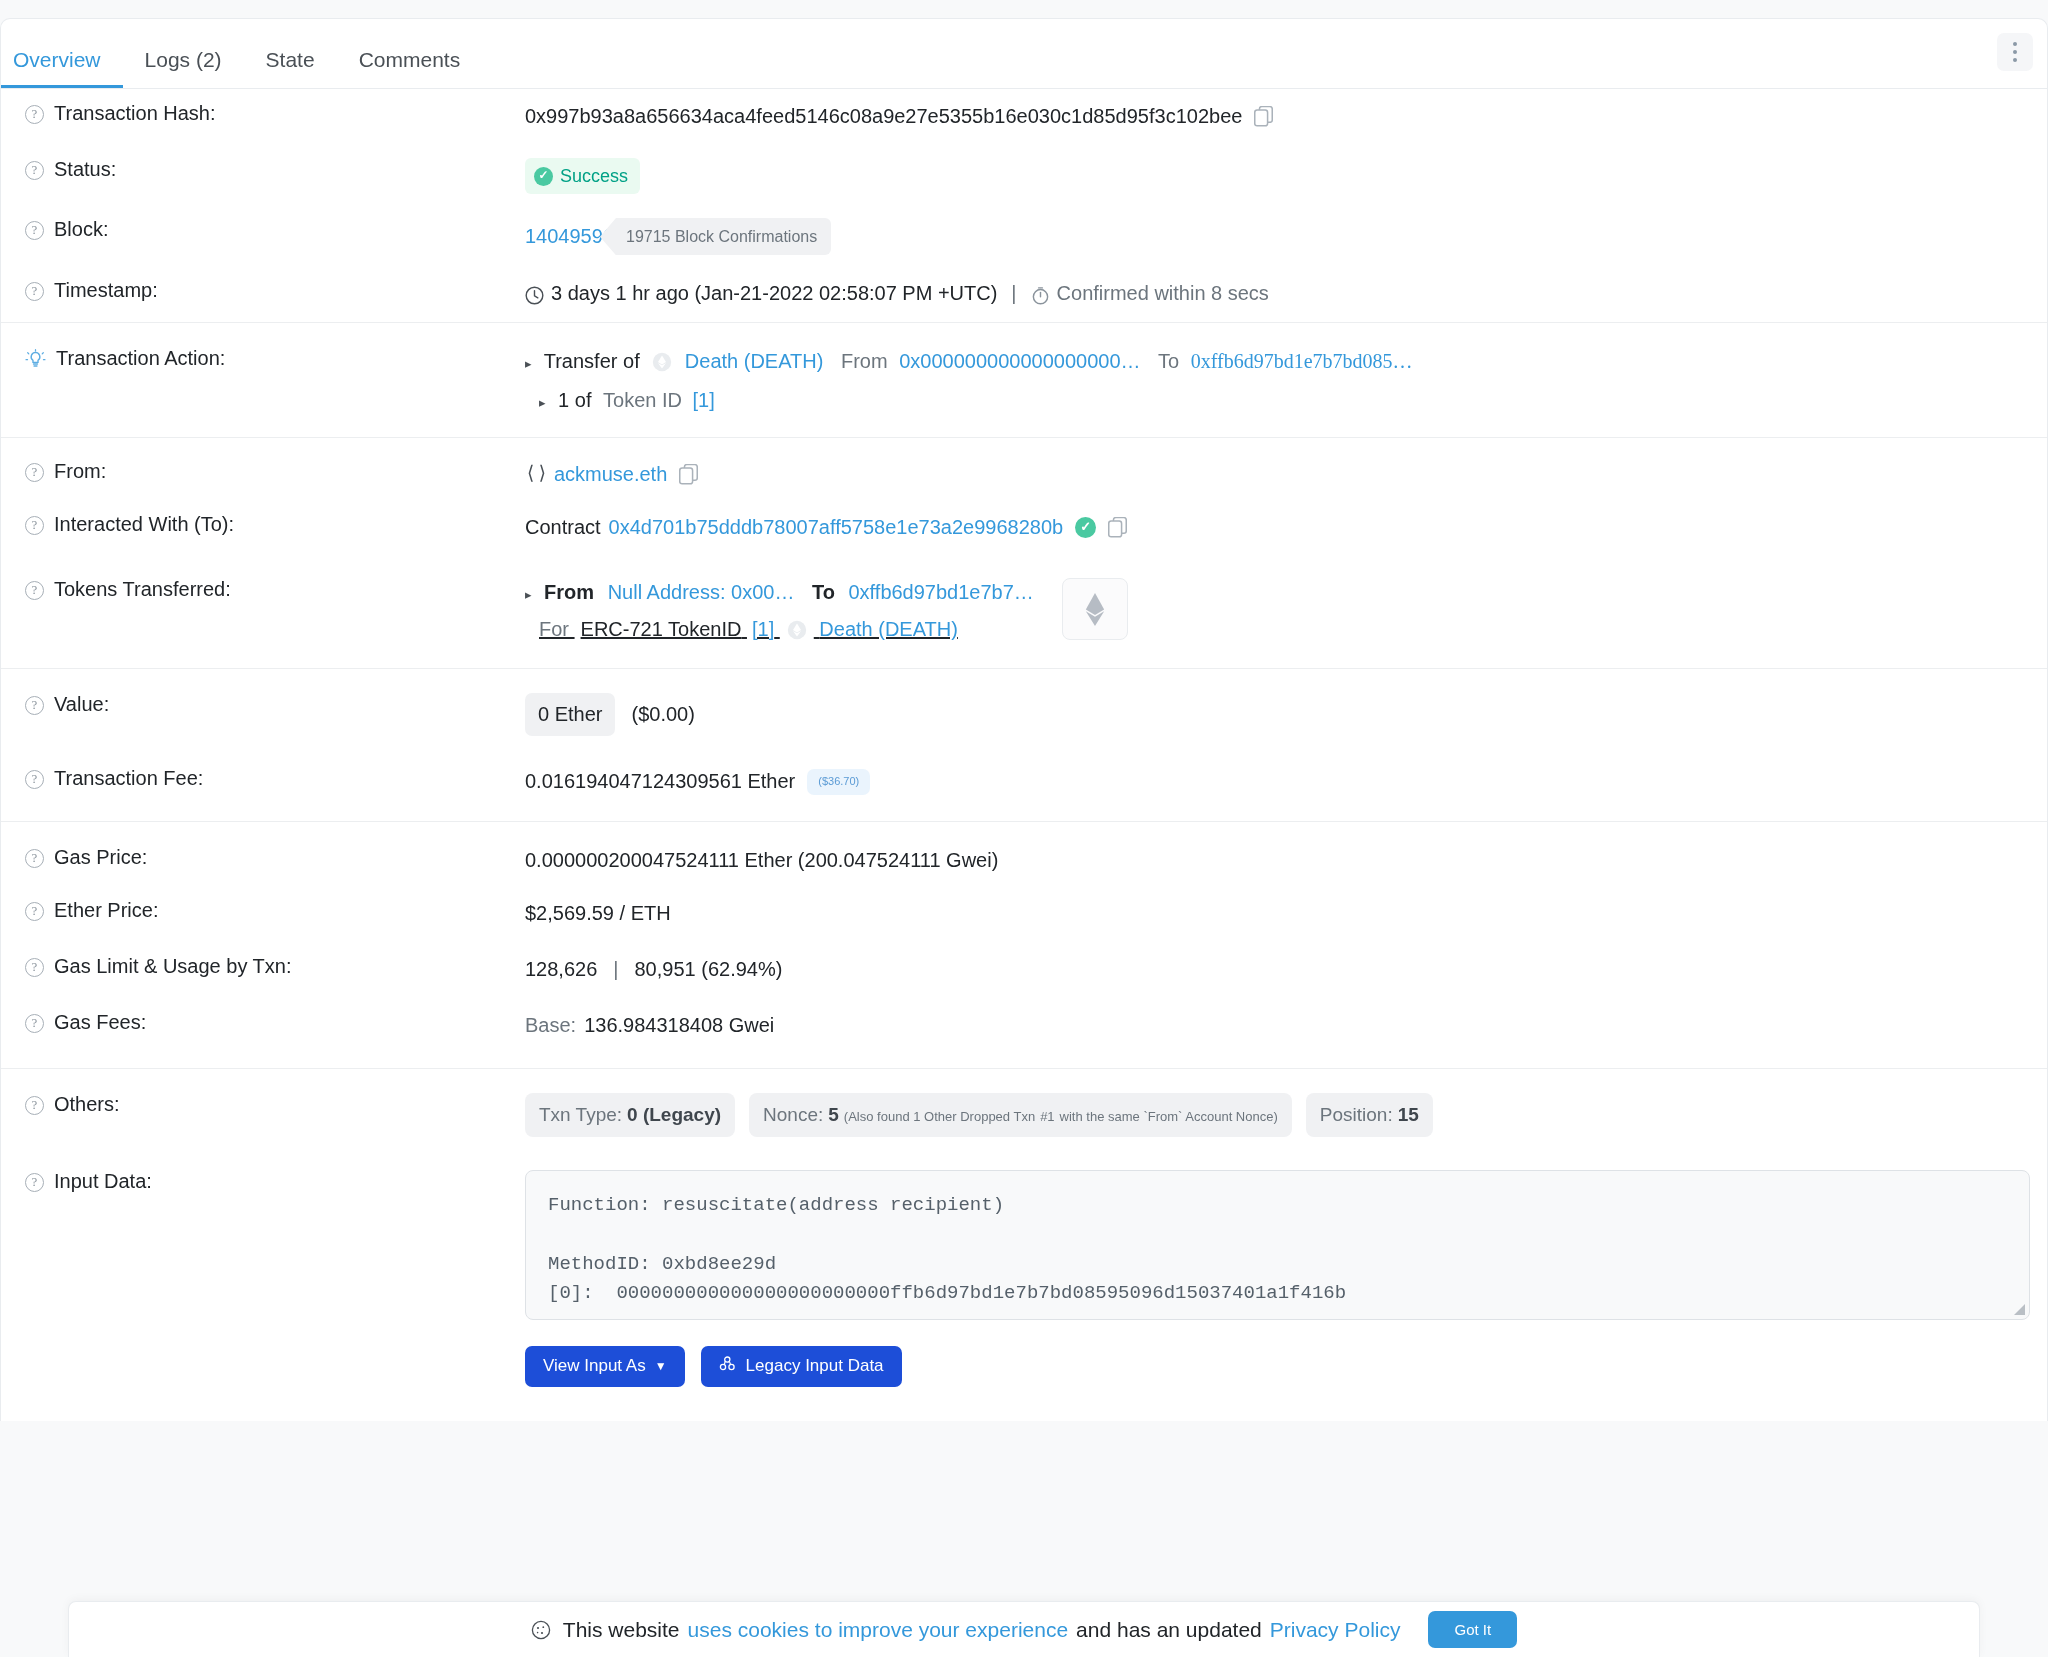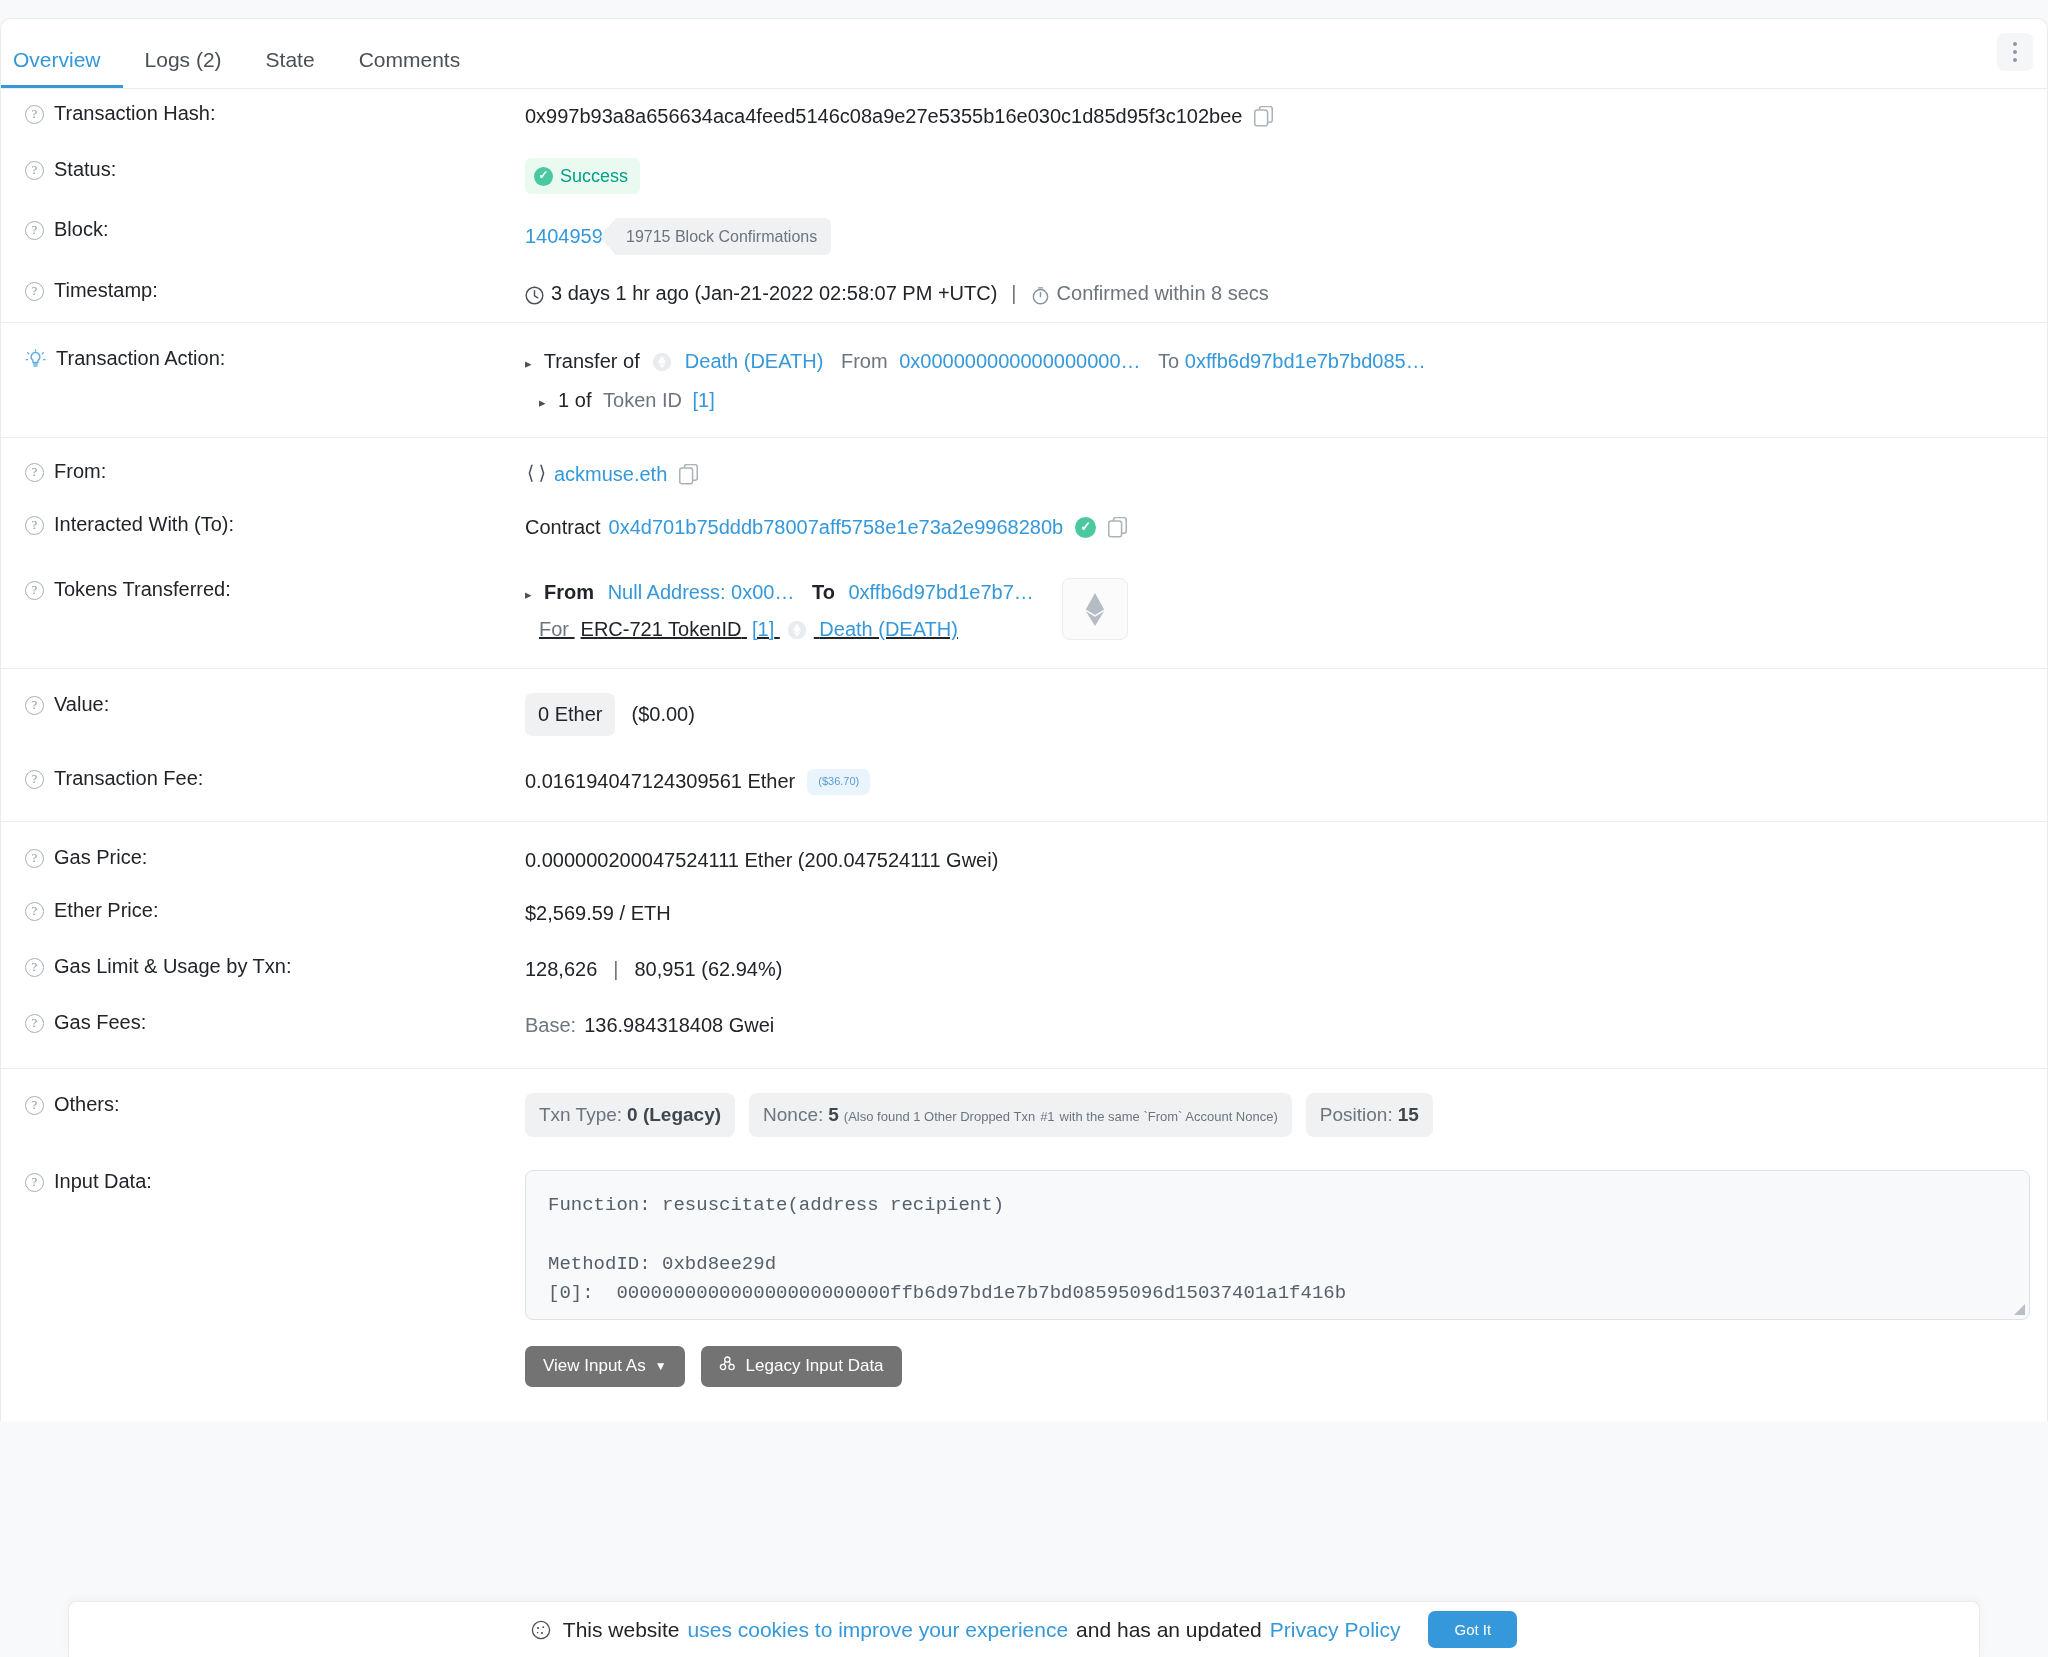--- a/index.html
+++ b/index.html
@@ -210,21 +210,21 @@
     position: absolute;
     right: 4px; bottom: 4px;
     width: 0; height: 0;
     border-style: solid;
     border-width: 0 0 11px 11px;
     border-color: transparent transparent #b9bfc5 transparent;
   }
   .btnrow { display: flex; gap: 16px; margin-top: 16px; }
   .btn-grey {
     display: inline-flex; align-items: center; gap: 9px;
-    background: #737373; color: #fff;
+    background: #1d4ed8; color: #fff;
     border: none; border-radius: 7px;
     padding: 10px 18px;
     font-size: 17px;
     font-family: "Liberation Sans", sans-serif;
     cursor: pointer;
   }
   .chev { font-size: 12px; }
 
   
   .cookiebar {
@@ -360,21 +360,21 @@
               <svg viewBox="0 0 20 20" width="20" height="20">
                   <circle cx="10" cy="10" r="9.2" fill="#e9ecef"></circle>
                   <path d="M10 3.4 6 10.1l4 2.3 4-2.3z" fill="#fff"></path>
                   <path d="M10 13.3l-4-2.3 4 5.6 4-5.6z" fill="#fff"></path>
                 </svg>
             </span>
             <a class="link">Death (DEATH)</a>
             <span class="muted" style="margin-left:12px;">From</span>
             <a class="link" style="margin-left:6px;">0x000000000000000000…</a>
             <span class="muted" style="margin-left:12px;">To</span>
-            <a class="link" style="">0xffb6d97bd1e7b7bd085…</a>
+            <a class="link" style="margin-left:6px;font-family:Liberation Serif, serif;">0xffb6d97bd1e7b7bd085…</a>
           </div>
           <div style="padding-left:14px;">
             <span class="caret">▸</span>
             <span>1 of</span>
             <span class="muted" style="margin-left:6px;">Token ID</span>
             <a class="link" style="margin-left:5px;">[1]</a>
           </div>
         </div>
       </div>
 

